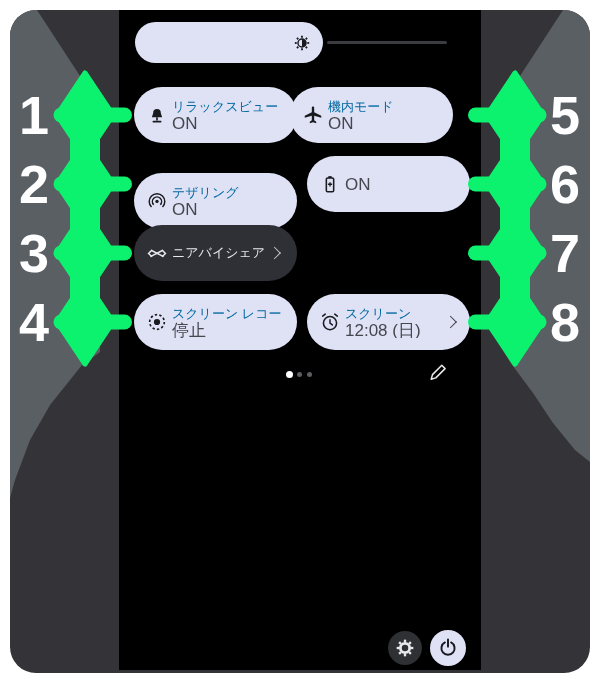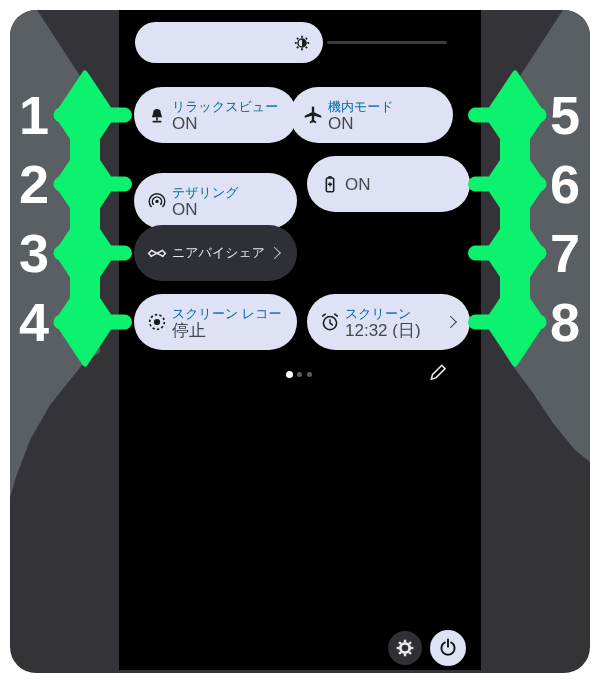--- a/index.html
+++ b/index.html
@@ -141,21 +141,21 @@
 
   <div class="tile" style="left:307px;top:294px;">
     <svg class="icon" viewBox="0 0 24 24">
       <circle cx="12" cy="13.2" r="7.2" fill="none" stroke="#1a1b1f" stroke-width="1.7"></circle>
       <path d="M12 9.5 v3.7 l2.6 2" fill="none" stroke="#1a1b1f" stroke-width="1.6" stroke-linecap="round"></path>
       <line x1="4" y1="5.6" x2="6.8" y2="3.4" stroke="#1a1b1f" stroke-width="1.7" stroke-linecap="round"></line>
       <line x1="20" y1="5.6" x2="17.2" y2="3.4" stroke="#1a1b1f" stroke-width="1.7" stroke-linecap="round"></line>
     </svg>
     <div class="txt">
         <div class="title">スクリーン</div>
-    <div class="sub">12:32 (日)</div>
+    <div class="sub">12:08 (日)</div>
       </div>
     <span class="chev darkc"></span>
   </div>
 
   <div class="dot" style="left:286px;top:371px;width:7px;height:7px;background:#fff;"></div>
   <div class="dot" style="left:297px;top:372px;width:5px;height:5px;background:#5c5d63;"></div>
   <div class="dot" style="left:307px;top:372px;width:5px;height:5px;background:#5c5d63;"></div>
 
   <svg class="pencil" width="20" height="22" viewBox="0 0 20 22">
     <path d="M3.2 19.2 l1.3-4.6 9.3-9.3 3.3 3.3 -9.3 9.3 z" fill="none" stroke="#e9e9ec" stroke-width="1.5" stroke-linejoin="round"></path>

